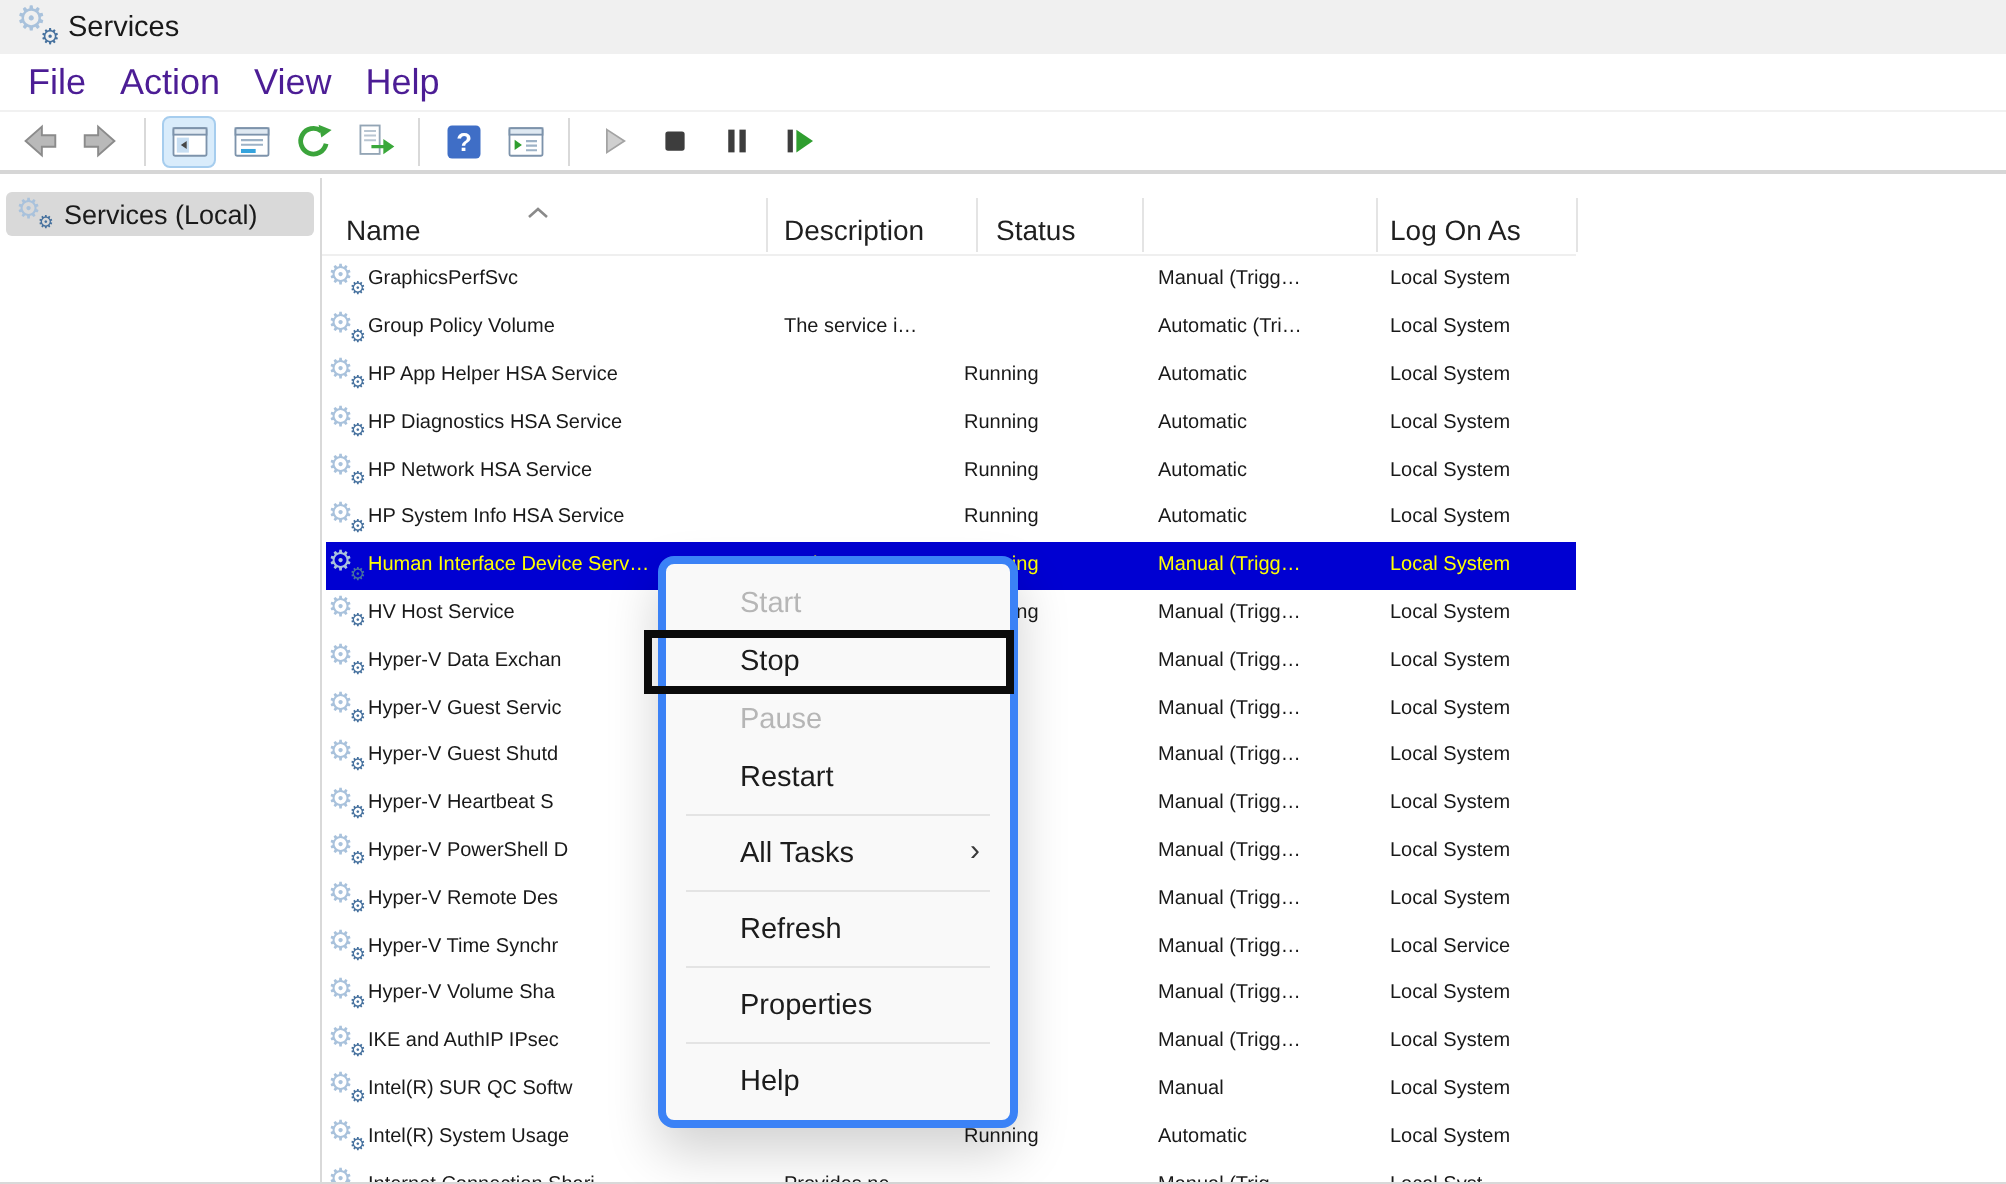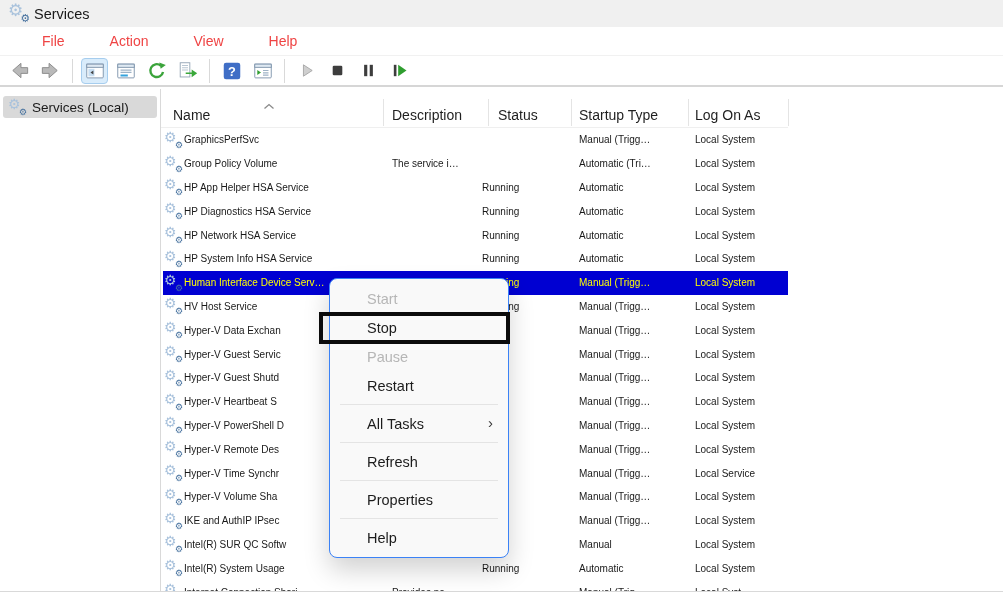--- a/index.html
+++ b/index.html
@@ -14,21 +14,21 @@
   
   .gear { position:relative; display:inline-block; width:19px; height:19px; }
   .gear::before { content:"⚙"; position:absolute; left:-1px; top:-4px; font-size:17px; color:#a9c2dc; }
   .gear::after  { content:"⚙"; position:absolute; right:-2px; bottom:-2px; font-size:11px; color:#46719e; }
   .gear.small { width:16px; height:16px; }
   .gear.small::before { font-size:14px; top:-3px; }
   .gear.small::after { font-size:9px; bottom:-2px; }
 
   
   .menubar { height:29px; display:flex; align-items:center; padding-left:14px; gap:17px; background:#fff; border-bottom:1px solid #f1f1f1; }
-  .menubar-item { font-size:14px; color:#ef4444; cursor:default;margin-left:28px; }
+  .menubar-item { font-size:18px; color:#4c1d95; cursor:default; }
 
   
   .toolbar { height:31px; display:flex; align-items:center; padding-left:6px; gap:4px; background:#fff; border-bottom:2px solid #d6d6d6; }
   .tool { width:27px; height:26px; display:flex; align-items:center; justify-content:center; border-radius:4px; }
   .tool.active { background:#d9ecfb; border:1px solid #a6cdee; }
   .tool-sep { width:1px; height:24px; background:#d9d9d9; margin:0 4px; }
 
   
   .main { position:absolute; top:89px; left:0; right:0; bottom:0; display:flex; background:#fff; }
   .sidebar { width:161px; border-right:1px solid #d9d9d9; padding-top:7px; }
@@ -48,21 +48,21 @@
   .c-icon { left:4px; width:18px; overflow:visible; }
   .c-name { left:23px; width:198px; }
   .c-desc { left:231px; width:100px; }
   .c-status { left:321px; width:75px; }
   .c-startup { left:418px; width:107px; }
   .c-logon { left:534px; width:92px; }
   .row.sel::before { content:""; position:absolute; left:2px; width:625px; top:0; bottom:0; background:var(--sel-bg,#0000d2); z-index:0; }
   .row.sel .cell { color:var(--sel-fg,#ffff00); }
 
   
-  .menu { position:absolute; left:329px; top:278px; width:180px; background:#f9f9f9; border:1px solid #3b82f6; border-radius:8px; box-shadow:0 12px 26px rgba(0,0,0,.18); padding:5px 0; z-index:10; }
+  .menu { position:absolute; left:329px; top:278px; width:180px; background:#f9f9f9; border:4px solid #3b82f6; border-radius:8px; box-shadow:0 12px 26px rgba(0,0,0,.18); padding:5px 0; z-index:10; }
   .menu-item { position:relative; height:29px; display:flex; align-items:center; padding-left:37px; font-size:14.5px; color:#1c1c1c; cursor:default; }
   .menu-item.disabled { color:#b6b6b6; }
   .menu-sep { height:1px; background:#e4e4e4; margin:4px 10px; }
   .submenu-arrow { position:absolute; right:15px; top:5px; font-size:15px; color:#3a3a3a; }
   .annotation { position:absolute; left:-11px; right:-2px; top:-1px; bottom:-2px; border:4px solid #0b0b0b; pointer-events:none; }
 
   svg text { font-family:"Liberation Sans",sans-serif; }
 </style>
 </head>
 <body>
@@ -174,21 +174,20 @@
     <div class="list">
       <div class="list-header">
         <span class="sort-caret">
           <svg width="12" height="7" viewBox="0 0 12 7">
               <path d="M1.5 5.5 L6 1.5 L10.5 5.5" fill="none" stroke="#8a8a8a" stroke-width="1.3"></path>
             </svg>
         </span>
         <span class="header-cell hc-name">Name</span>
         <span class="header-cell hc-desc">Description</span>
         <span class="header-cell hc-status">Status</span>
-        <span class="header-cell hc-startup">Startup Type</span>
         <span class="header-cell hc-logon">Log On As</span>
         <span class="hsep" style="left:222px"></span>
         <span class="hsep" style="left:327px"></span>
         <span class="hsep" style="left:410px"></span>
         <span class="hsep" style="left:527px"></span>
         <span class="hsep" style="left:627px"></span>
       </div>
       <div class="header-underline"></div>
       <div class="rows">
   <div class="row">

